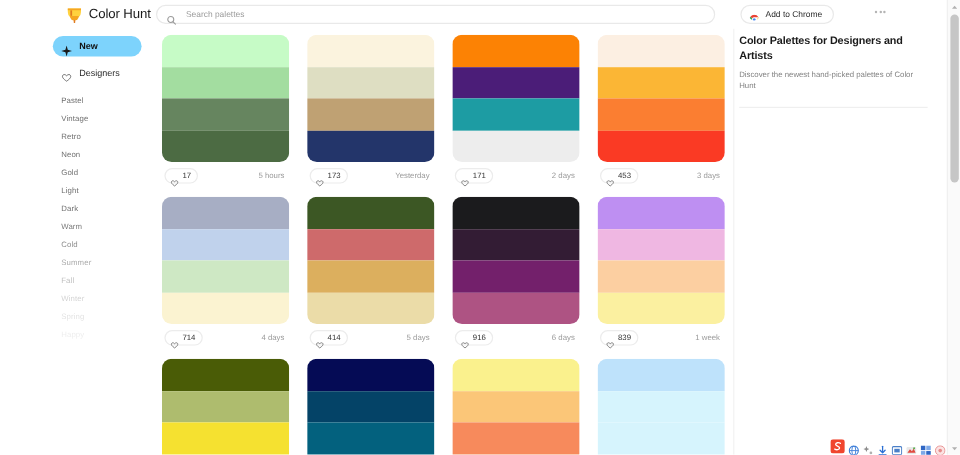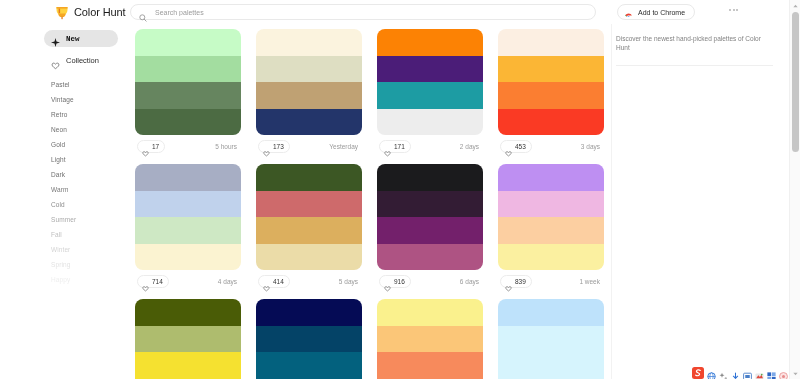--- a/index.html
+++ b/index.html
@@ -54,21 +54,21 @@
   
   .sidebar {
     position: absolute; left: 0; top: 24px; width: 130px; height: 355px;
     background: #fff; padding-left: 44px; padding-top: 6px;
   }
   .nav-item {
     display: flex; align-items: center; gap: 6px;
     height: 17px; width: 74px; padding-left: 7px;
     border-radius: 9px; cursor: pointer; margin-bottom: 5px;
   }
-  .nav-item.active { background: #e5e5e5; font-family: Liberation Mono, monospace; }
+  .nav-item.active { background: #7dd3fc; }
   .nav-item .nico { width: 9px; height: 9px; flex: 0 0 auto; }
   .nav-item .nlbl { font-size: 7.5px; color: #2b2b2b; }
   .nav-item.active .nlbl { font-weight: 700; color: #111; }
 
   .tags { margin-top: 8px; padding-left: 7px; }
   .tag-item {
     font-size: 6.5px; color: #6f6f6f; height: 15px;
     line-height: 15px; cursor: pointer; letter-spacing: 0.1px;
   }
 
@@ -211,21 +211,21 @@
     </div>
 
 
 
     <div class="nav-item">
       <span class="nico">
         <svg width="9" height="9" viewBox="0 0 12 12">
           <path d="M6 10.2 C2.2 7.6 0.9 5.8 1.6 4 C2.2 2.5 4.3 2.3 6 4.2 C7.7 2.3 9.8 2.5 10.4 4 C11.1 5.8 9.8 7.6 6 10.2 Z" fill="none" stroke="#4a4a4a" stroke-width="0.85" stroke-linejoin="round"></path>
         </svg>
       </span>
-      <span class="nlbl">Collection</span>
+      <span class="nlbl">Designers</span>
     </div>
 
     <div class="tags">
       <div class="tag-item" style="opacity:1">Pastel</div>
       <div class="tag-item" style="opacity:1">Vintage</div>
       <div class="tag-item" style="opacity:1">Retro</div>
       <div class="tag-item" style="opacity:1">Neon</div>
       <div class="tag-item" style="opacity:1">Gold</div>
       <div class="tag-item" style="opacity:1">Light</div>
       <div class="tag-item" style="opacity:1">Dark</div>
@@ -408,20 +408,21 @@
             <div style="background: rgb(214, 244, 253);"></div>
             <div style="background: rgb(214, 244, 253);"></div>
           </div>
         </div>
       </div>
   </div>
 
   <div class="divider-v"></div>
 
   <div class="rightpanel">
+    <div class="rp-title">Color Palettes for Designers and Artists</div>
     <div class="rp-sub">Discover the newest hand-picked palettes of Color Hunt</div>
     <div class="rp-divider"></div>
   </div>
 
   <div class="scrollbar">
     <div class="scroll-arrow up">
       <svg width="5" height="4" viewBox="0 0 6 4">
           <path d="M3 0.5 L5.6 3.5 L0.4 3.5 Z" fill="#b0b0b0"></path>
         </svg>
     </div>

